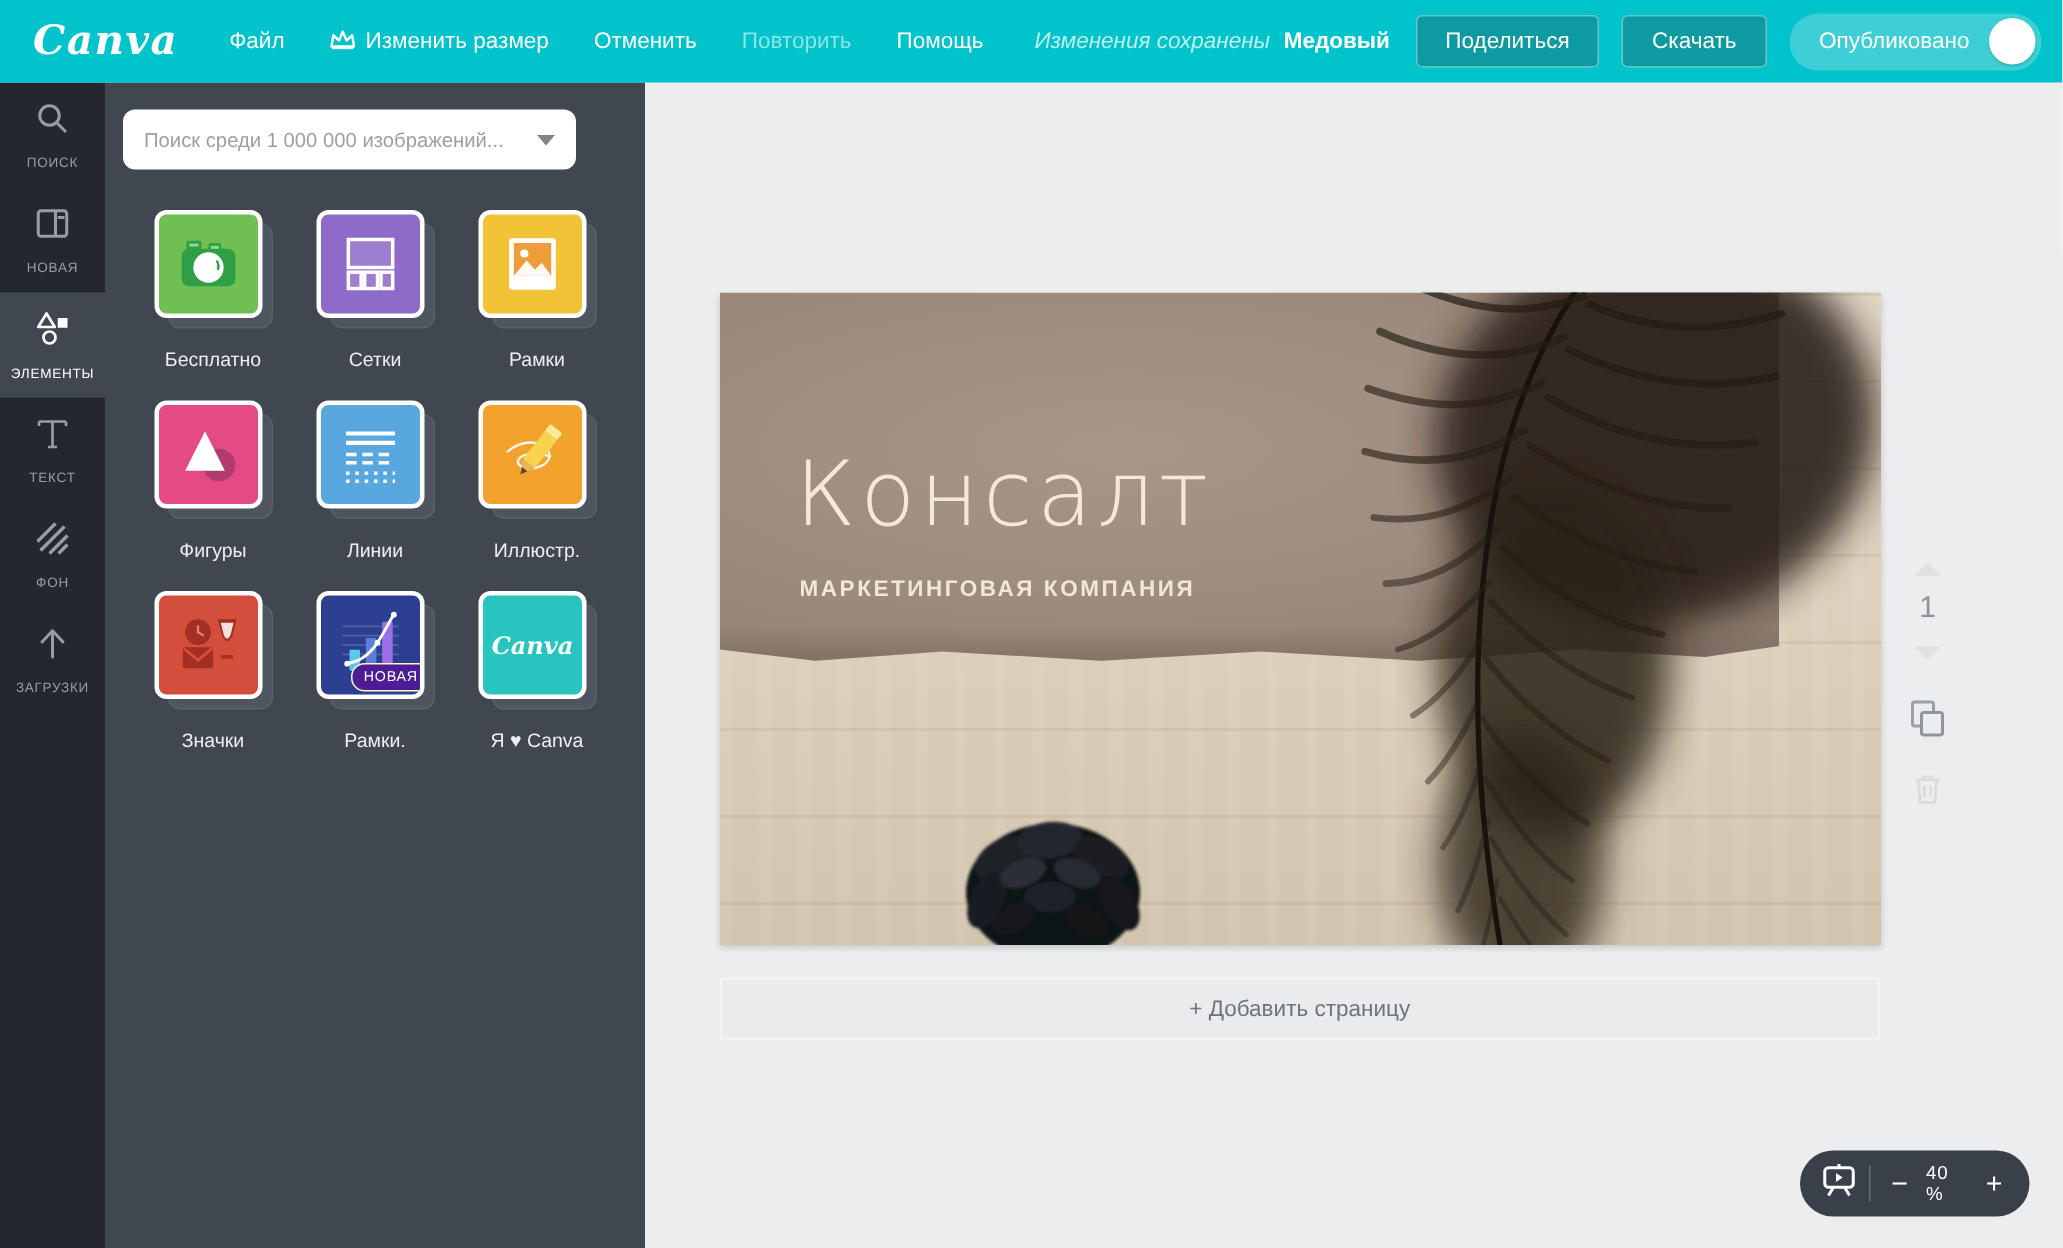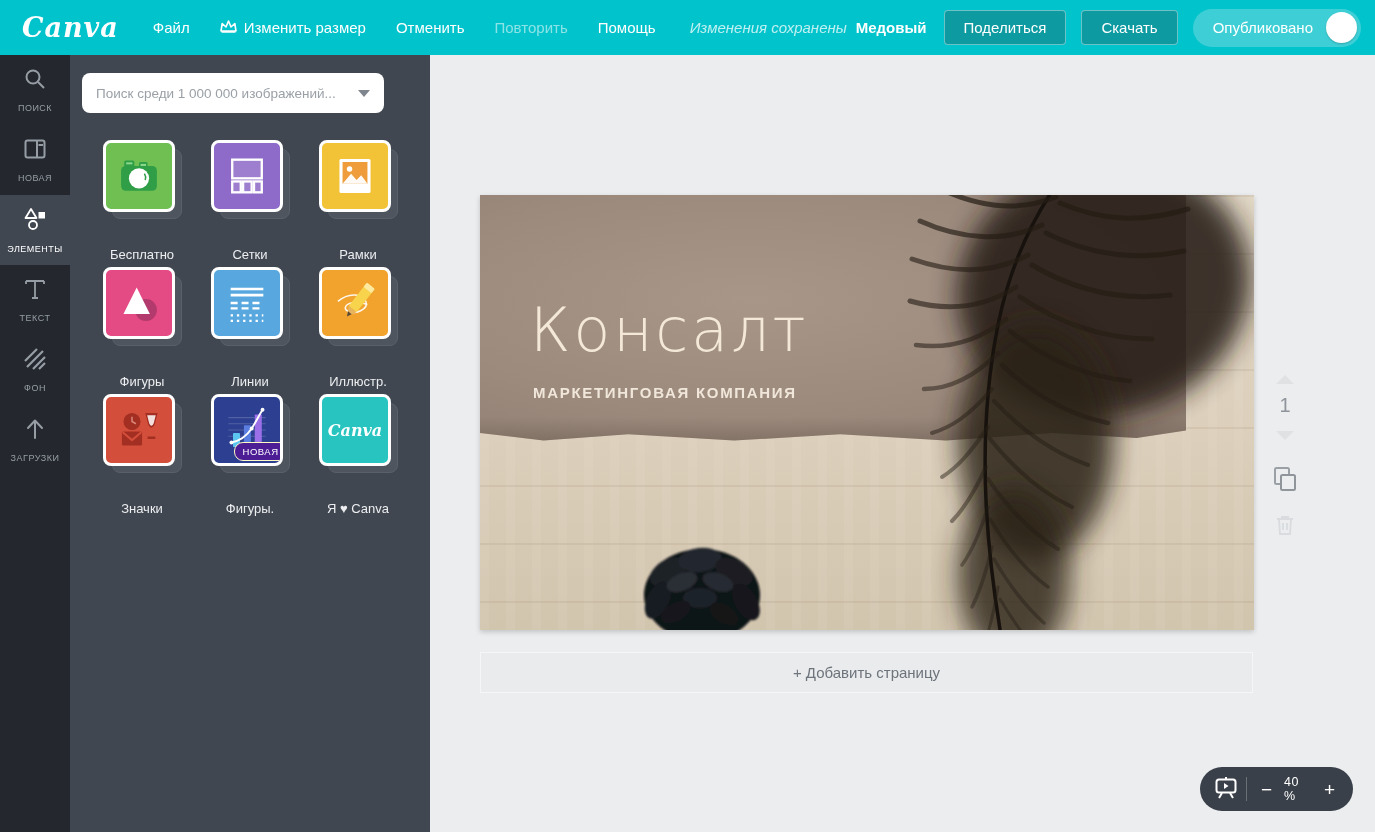--- a/index.html
+++ b/index.html
@@ -43,21 +43,21 @@
                   border-top:7px solid #7e858d; margin-left:8px; }
   .tiles { position:absolute; left:18px; top:80px; width:324px; display:grid;
            grid-template-columns:repeat(3,108px); row-gap:0; }
   .tile-cell { height:127px; display:flex; flex-direction:column; align-items:center; padding-top:5px; cursor:pointer; }
   .tile-wrap { position:relative; width:79px; height:79px; }
   .tile-stack { position:absolute; left:9px; top:9px; width:70px; height:70px; background:#4e555e;
                 border:1px solid #59606a; border-radius:8px; }
   .tile { position:absolute; left:0; top:0; width:72px; height:72px; border:3px solid #fff;
           border-radius:8px; overflow:hidden; display:flex; align-items:center; justify-content:center; }
   .tile svg { display:block; }
-  .tile-label { font-size:13px; color:#eceef0; margin-top:28px; }
+  .tile-label { font-size:13px; color:#eceef0; margin-top:13px; }
   .new-badge { position:absolute; right:-8px; bottom:2px; background:#4c1d95; color:#fff;
                font-size:9.5px; font-weight:normal; letter-spacing:.5px; border-radius:9px;
                padding:3px 8px; border:1px solid #fef9c3; }
 
   
   .canvas { position:absolute; left:430px; top:55px; width:945px; height:777px; background:#ebedef; }
   .design { position:absolute; left:50px; top:140px; width:774px; height:435px; overflow:hidden;
             box-shadow:0 2px 5px rgba(0,0,0,.18); background:#d9cdbb;text-decoration:underline; }
   .wood { position:absolute; inset:0;
           background:
@@ -340,21 +340,21 @@
                 <rect x="46" y="16" width="9" height="42" rx="1" fill="#9b6fe8"></rect>
                 <path d="M16 52 C26 50 34 46 42 34 C48 25 52 16 56 10" stroke="#fff" stroke-width="2.5" fill="none"></path>
                 <circle cx="16" cy="52" r="2.5" fill="#fff"></circle>
                 <circle cx="42" cy="34" r="2.5" fill="#fff"></circle>
                 <circle cx="56" cy="10" r="2.5" fill="#fff"></circle>
               </svg>
             </span>
             <div class="new-badge">НОВАЯ</div>
           </div>
         </div>
-        <div class="tile-label">Фигуры.</div>
+        <div class="tile-label">Рамки.</div>
       </div>
 
       <div class="tile-cell">
         <div class="tile-wrap">
           <div class="tile-stack"></div>
           <div class="tile" style="background-color: rgb(40, 197, 192);">
             <span>
               <svg width="60" height="30" viewBox="0 0 60 30">
                 <text x="30" y="21" text-anchor="middle" font-family="DejaVu Serif, serif" font-style="italic" font-weight="bold" font-size="16" fill="#fff">Canva</text>
               </svg>

